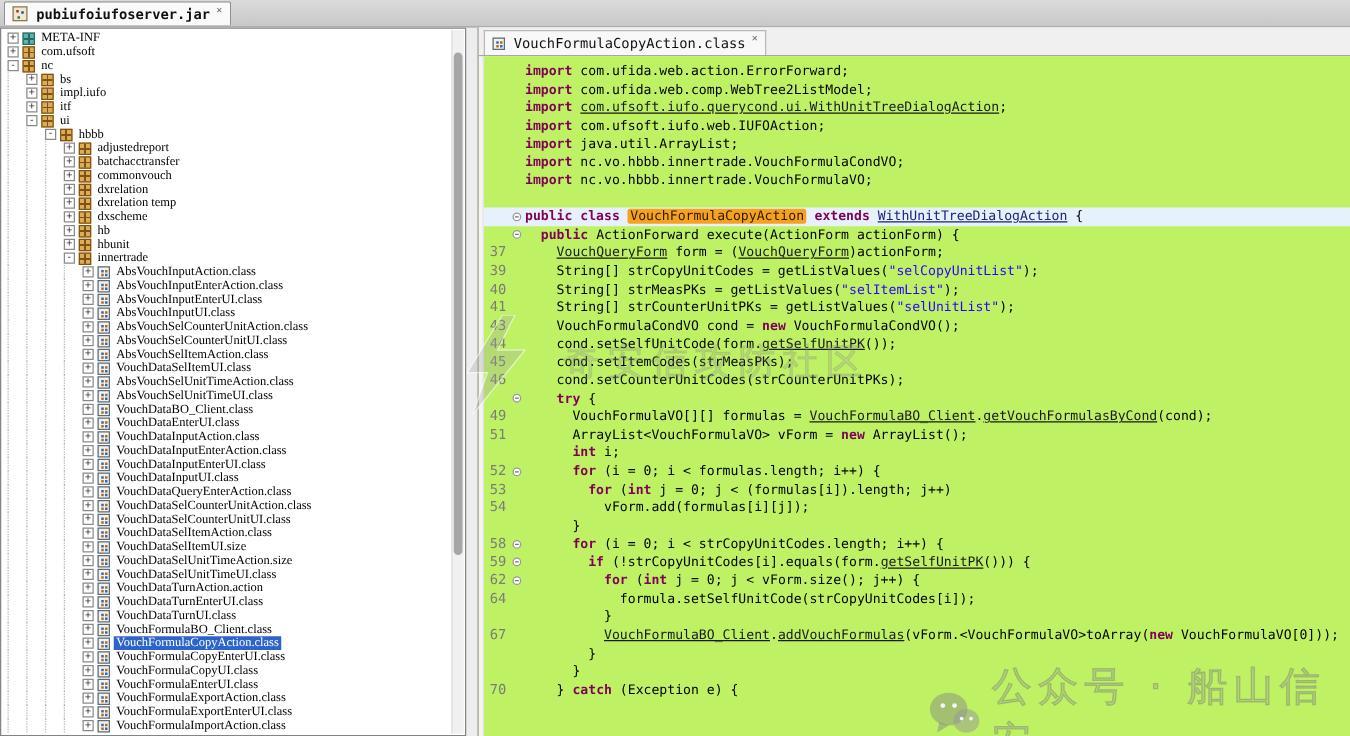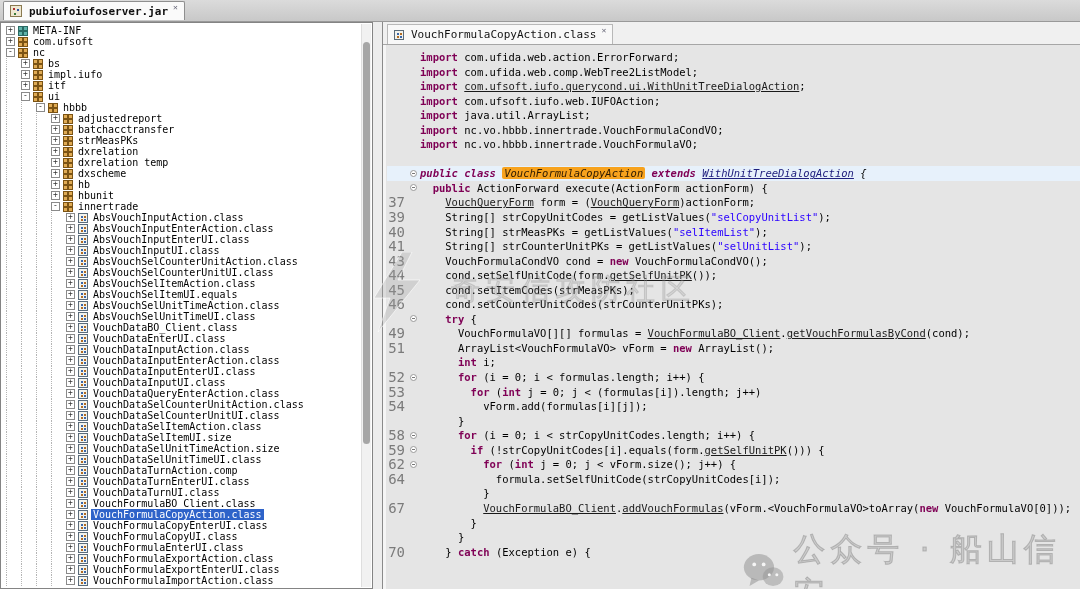--- a/index.html
+++ b/index.html
@@ -27,38 +27,38 @@
   .ticon{display:inline-block;flex:none;width:10px;height:10px;margin-right:3px;position:relative;box-sizing:border-box;}
   .ticon.package{background:#e0ab54;border:1px solid #7c5414;
      background-image:linear-gradient(to right,transparent 42%,#7c5414 42%,#7c5414 58%,transparent 58%),
                       linear-gradient(to bottom,transparent 42%,#7c5414 42%,#7c5414 58%,transparent 58%);}
   .ticon.meta{background:#5fb3ab;border:1px solid #2a6a64;
      background-image:linear-gradient(to right,transparent 42%,#2a6a64 42%,#2a6a64 58%,transparent 58%),
                       linear-gradient(to bottom,transparent 42%,#2a6a64 42%,#2a6a64 58%,transparent 58%);}
   .ticon.class{background:#f3f3ec;border:1px solid #5a6b7a;}
   .ticon.class::before{content:"";position:absolute;left:2px;top:2px;width:2px;height:2px;background:#3a66aa;
      box-shadow:3px 0 0 #b06a22,0 3px 0 #b06a22,3px 3px 0 #3a66aa;}
-  .tlabel{font-size:10px;color:#000;padding:0 2px;line-height:11px;}
+  .tlabel{font-size:10px;color:#000;padding:0 2px;line-height:11px;font-family:Liberation Serif, serif;}
   .tlabel.sel{background:#2e63c9;color:#fff;}
   .vsb{position:absolute;right:1px;top:1px;bottom:1px;width:9px;background:#f1f1f1;border-left:1px solid #dedede;}
   .vsb .thumb{position:absolute;left:1px;right:1px;top:18px;height:402px;background:#a6a6a6;border-radius:4px;cursor:pointer;}
 
   
   .rightpanel{position:absolute;top:22px;left:382px;right:0;bottom:0;background:#fff;
               border-left:1px solid #8a8a8a;}
   .rtabbar{position:absolute;top:0;left:0;right:0;height:22px;background:#f0f0f0;border-bottom:1px solid #a6a6a6;}
   .rtab{position:absolute;left:4px;top:2px;height:20px;display:flex;align-items:center;gap:4px;
         padding:0 6px;background:#f8f8f8;border:1px solid #b8b8b8;border-bottom:none;box-sizing:border-box;}
   .rtab .title{font-size:11px;color:#111;white-space:nowrap;}
 
-  .codearea{position:absolute;top:23px;left:0;right:0;bottom:0;background:#e5e5e5;overflow:hidden;padding-top:5px;}
+  .codearea{position:absolute;top:23px;left:0;right:0;bottom:0;background:#bef264;overflow:hidden;padding-top:5px;}
   .markerbar{position:absolute;top:0;left:0;width:3px;bottom:0;background:#f5f5f5;border-right:1px solid #e4e4e4;}
   .cline{display:flex;height:14.56px;line-height:14.56px;font-size:10.5px;color:#000;}
-  .cline.hl{background:#e7f1fb;font-style:italic;}
-  .ln{flex:none;width:22px;text-align:right;padding-right:3px;font-size:14px;color:#7b7b7b;line-height:14.56px;}
+  .cline.hl{background:#e7f1fb;}
+  .ln{flex:none;width:22px;text-align:right;padding-right:3px;font-size:11px;color:#7b7b7b;line-height:14.56px;}
   .fold{flex:none;width:12px;position:relative;}
   .fold.has::before{content:"";position:absolute;left:2px;top:3.5px;width:7px;height:7px;border:1px solid #9a9a9a;
                     border-radius:50%;box-sizing:border-box;background:#fff;}
   .fold.has::after{content:"";position:absolute;left:4px;top:6.5px;width:3px;height:1px;background:#777;}
   .ctext{white-space:pre;}
   .sk{color:#7f0055;font-weight:bold;}
   .ss{color:#2a00ff;}
   .su{text-decoration:underline;color:#1a1a1a;}
   .sub{text-decoration:underline;color:#20207e;}
   .so{background:#f7a21d;color:#2e1a00;border-radius:2px;padding:0 2px;}
@@ -151,21 +151,21 @@
         <span class="ebox">+</span>
         <span class="ticon package"></span>
         <span class="tlabel">batchacctransfer</span>
       </div>
       <div class="trow">
         <span class="guide"></span>
         <span class="guide"></span>
         <span class="guide"></span>
         <span class="ebox">+</span>
         <span class="ticon package"></span>
-        <span class="tlabel">strMeasPKs</span>
+        <span class="tlabel">commonvouch</span>
       </div>
       <div class="trow">
         <span class="guide"></span>
         <span class="guide"></span>
         <span class="guide"></span>
         <span class="ebox">+</span>
         <span class="ticon package"></span>
         <span class="tlabel">dxrelation</span>
       </div>
       <div class="trow">
@@ -271,21 +271,21 @@
         <span class="ticon class"></span>
         <span class="tlabel">AbsVouchSelItemAction.class</span>
       </div>
       <div class="trow">
         <span class="guide"></span>
         <span class="guide"></span>
         <span class="guide"></span>
         <span class="guide"></span>
         <span class="ebox">+</span>
         <span class="ticon class"></span>
-        <span class="tlabel">AbsVouchSelItemUI.equals</span>
+        <span class="tlabel">VouchDataSelItemUI.class</span>
       </div>
       <div class="trow">
         <span class="guide"></span>
         <span class="guide"></span>
         <span class="guide"></span>
         <span class="guide"></span>
         <span class="ebox">+</span>
         <span class="ticon class"></span>
         <span class="tlabel">AbsVouchSelUnitTimeAction.class</span>
       </div>
@@ -415,21 +415,21 @@
         <span class="ticon class"></span>
         <span class="tlabel">VouchDataSelUnitTimeUI.class</span>
       </div>
       <div class="trow">
         <span class="guide"></span>
         <span class="guide"></span>
         <span class="guide"></span>
         <span class="guide"></span>
         <span class="ebox">+</span>
         <span class="ticon class"></span>
-        <span class="tlabel">VouchDataTurnAction.comp</span>
+        <span class="tlabel">VouchDataTurnAction.action</span>
       </div>
       <div class="trow">
         <span class="guide"></span>
         <span class="guide"></span>
         <span class="guide"></span>
         <span class="guide"></span>
         <span class="ebox">+</span>
         <span class="ticon class"></span>
         <span class="tlabel">VouchDataTurnEnterUI.class</span>
       </div>

